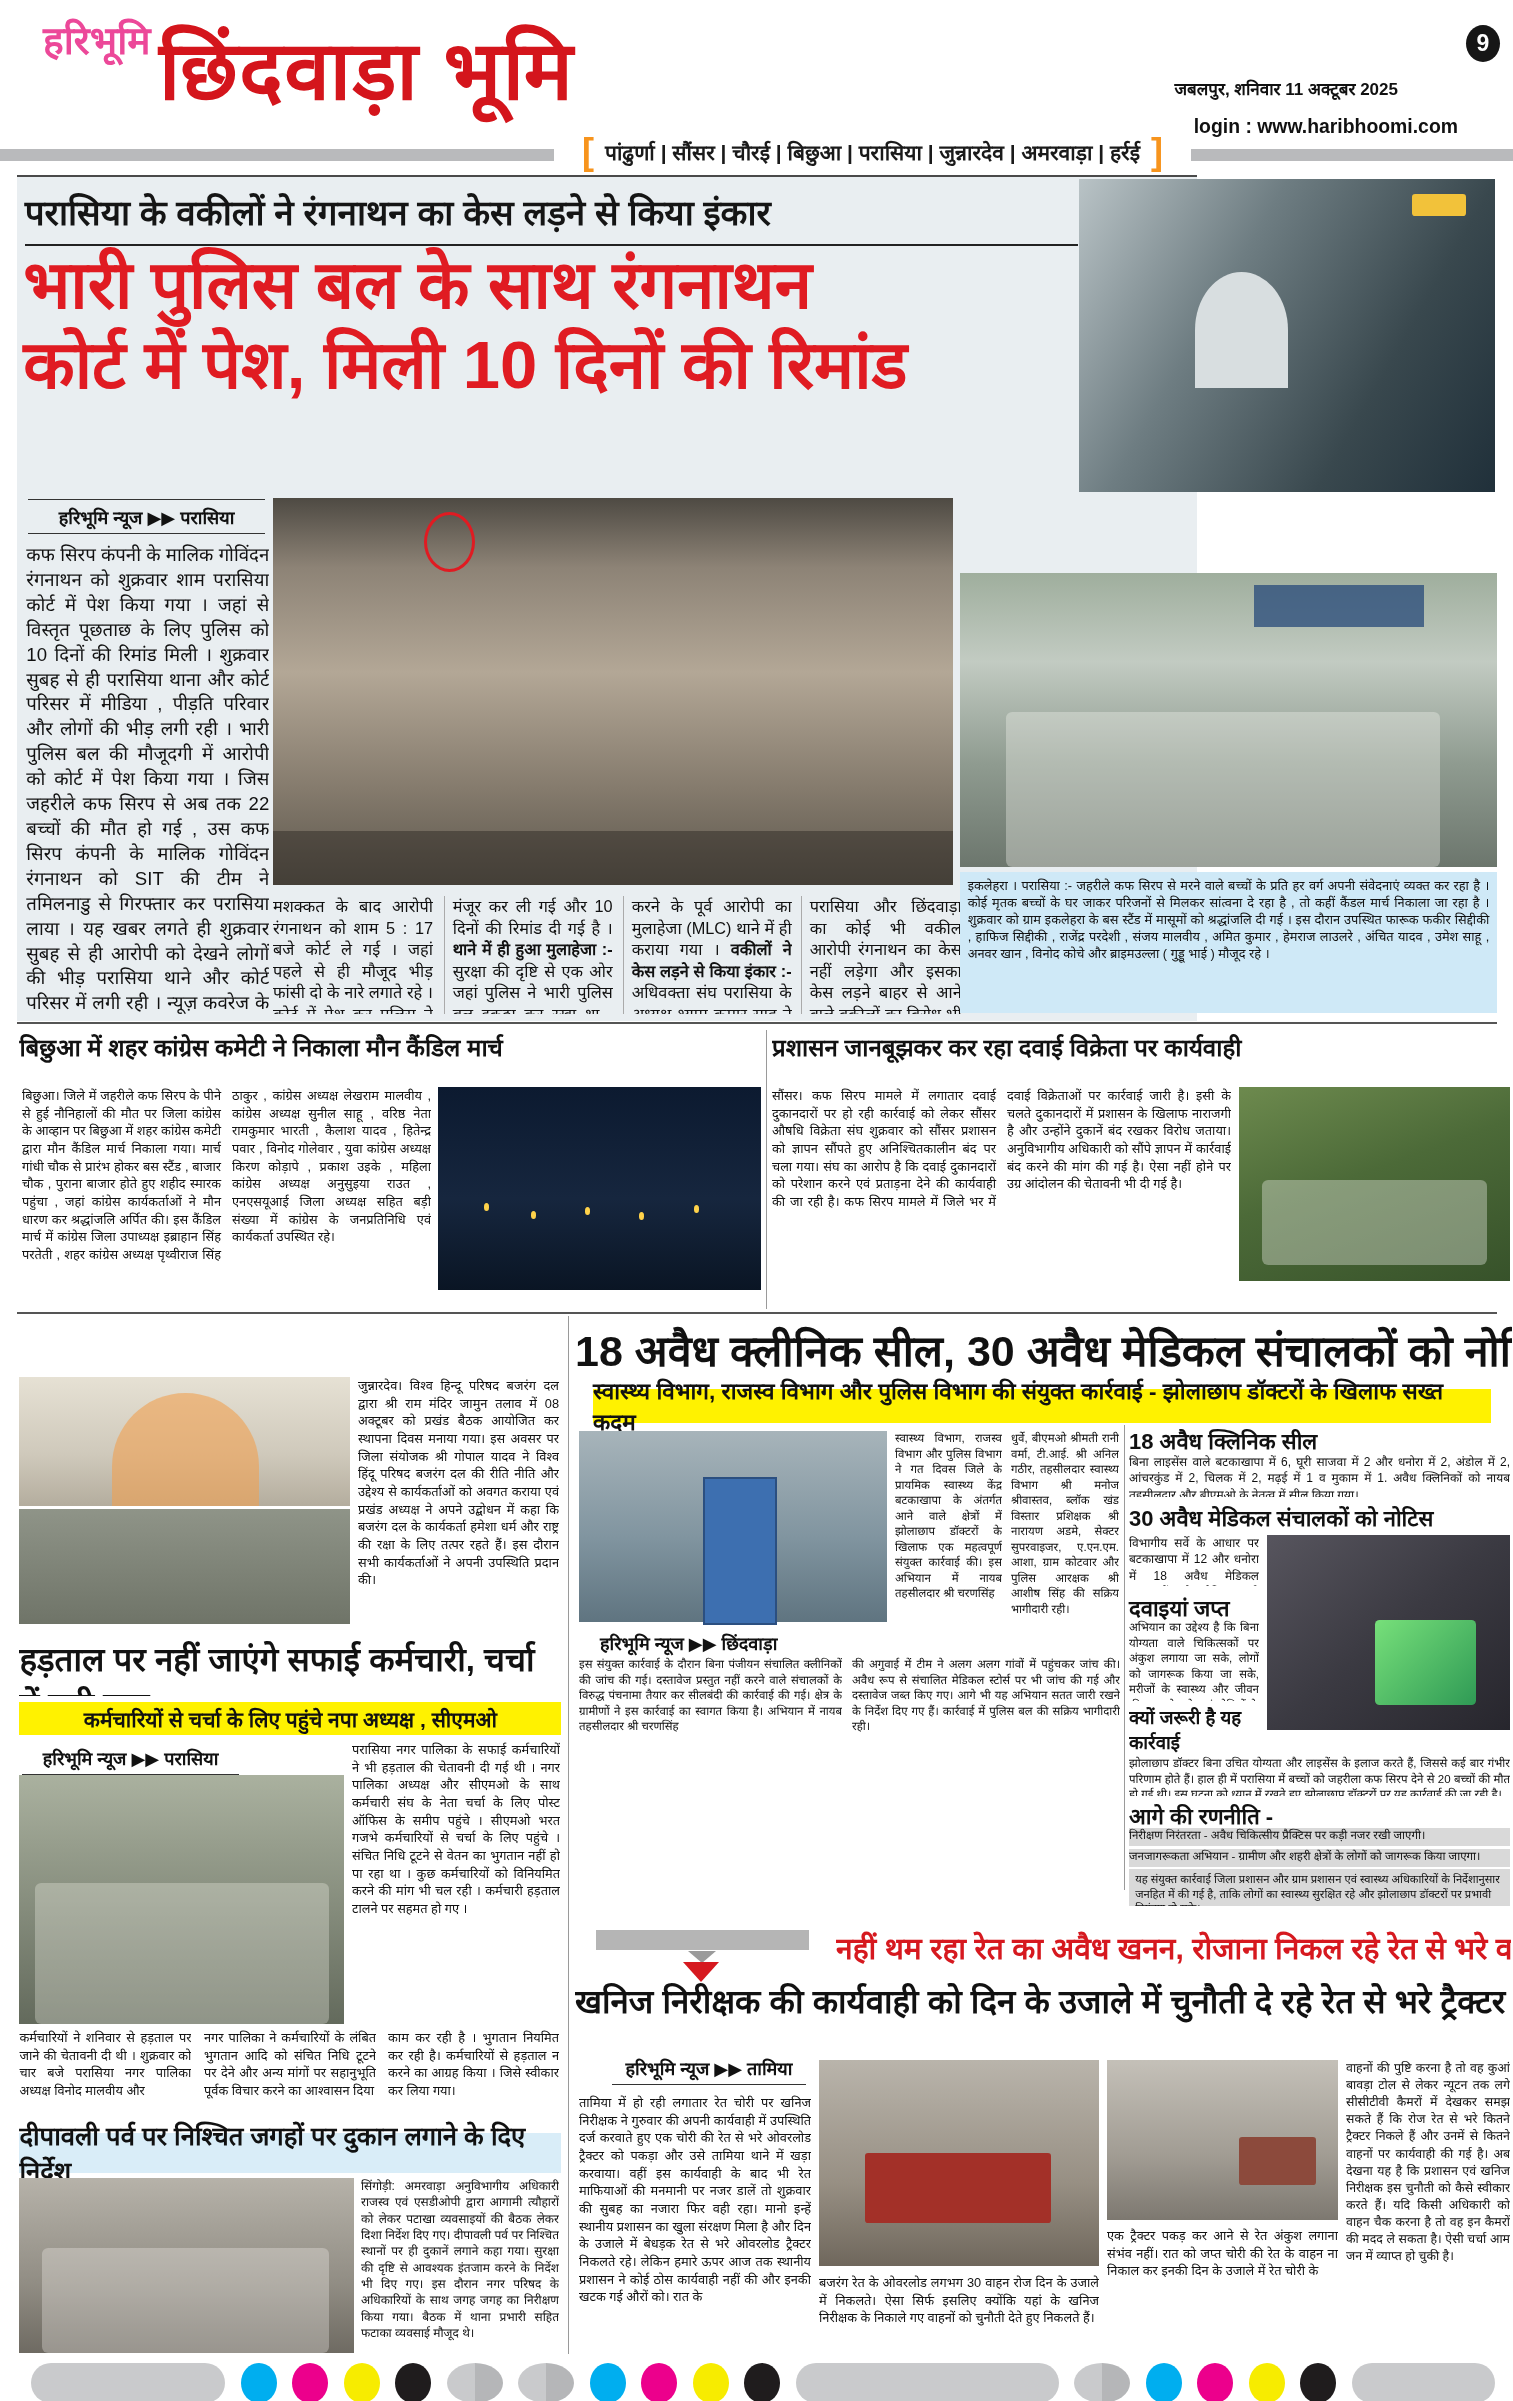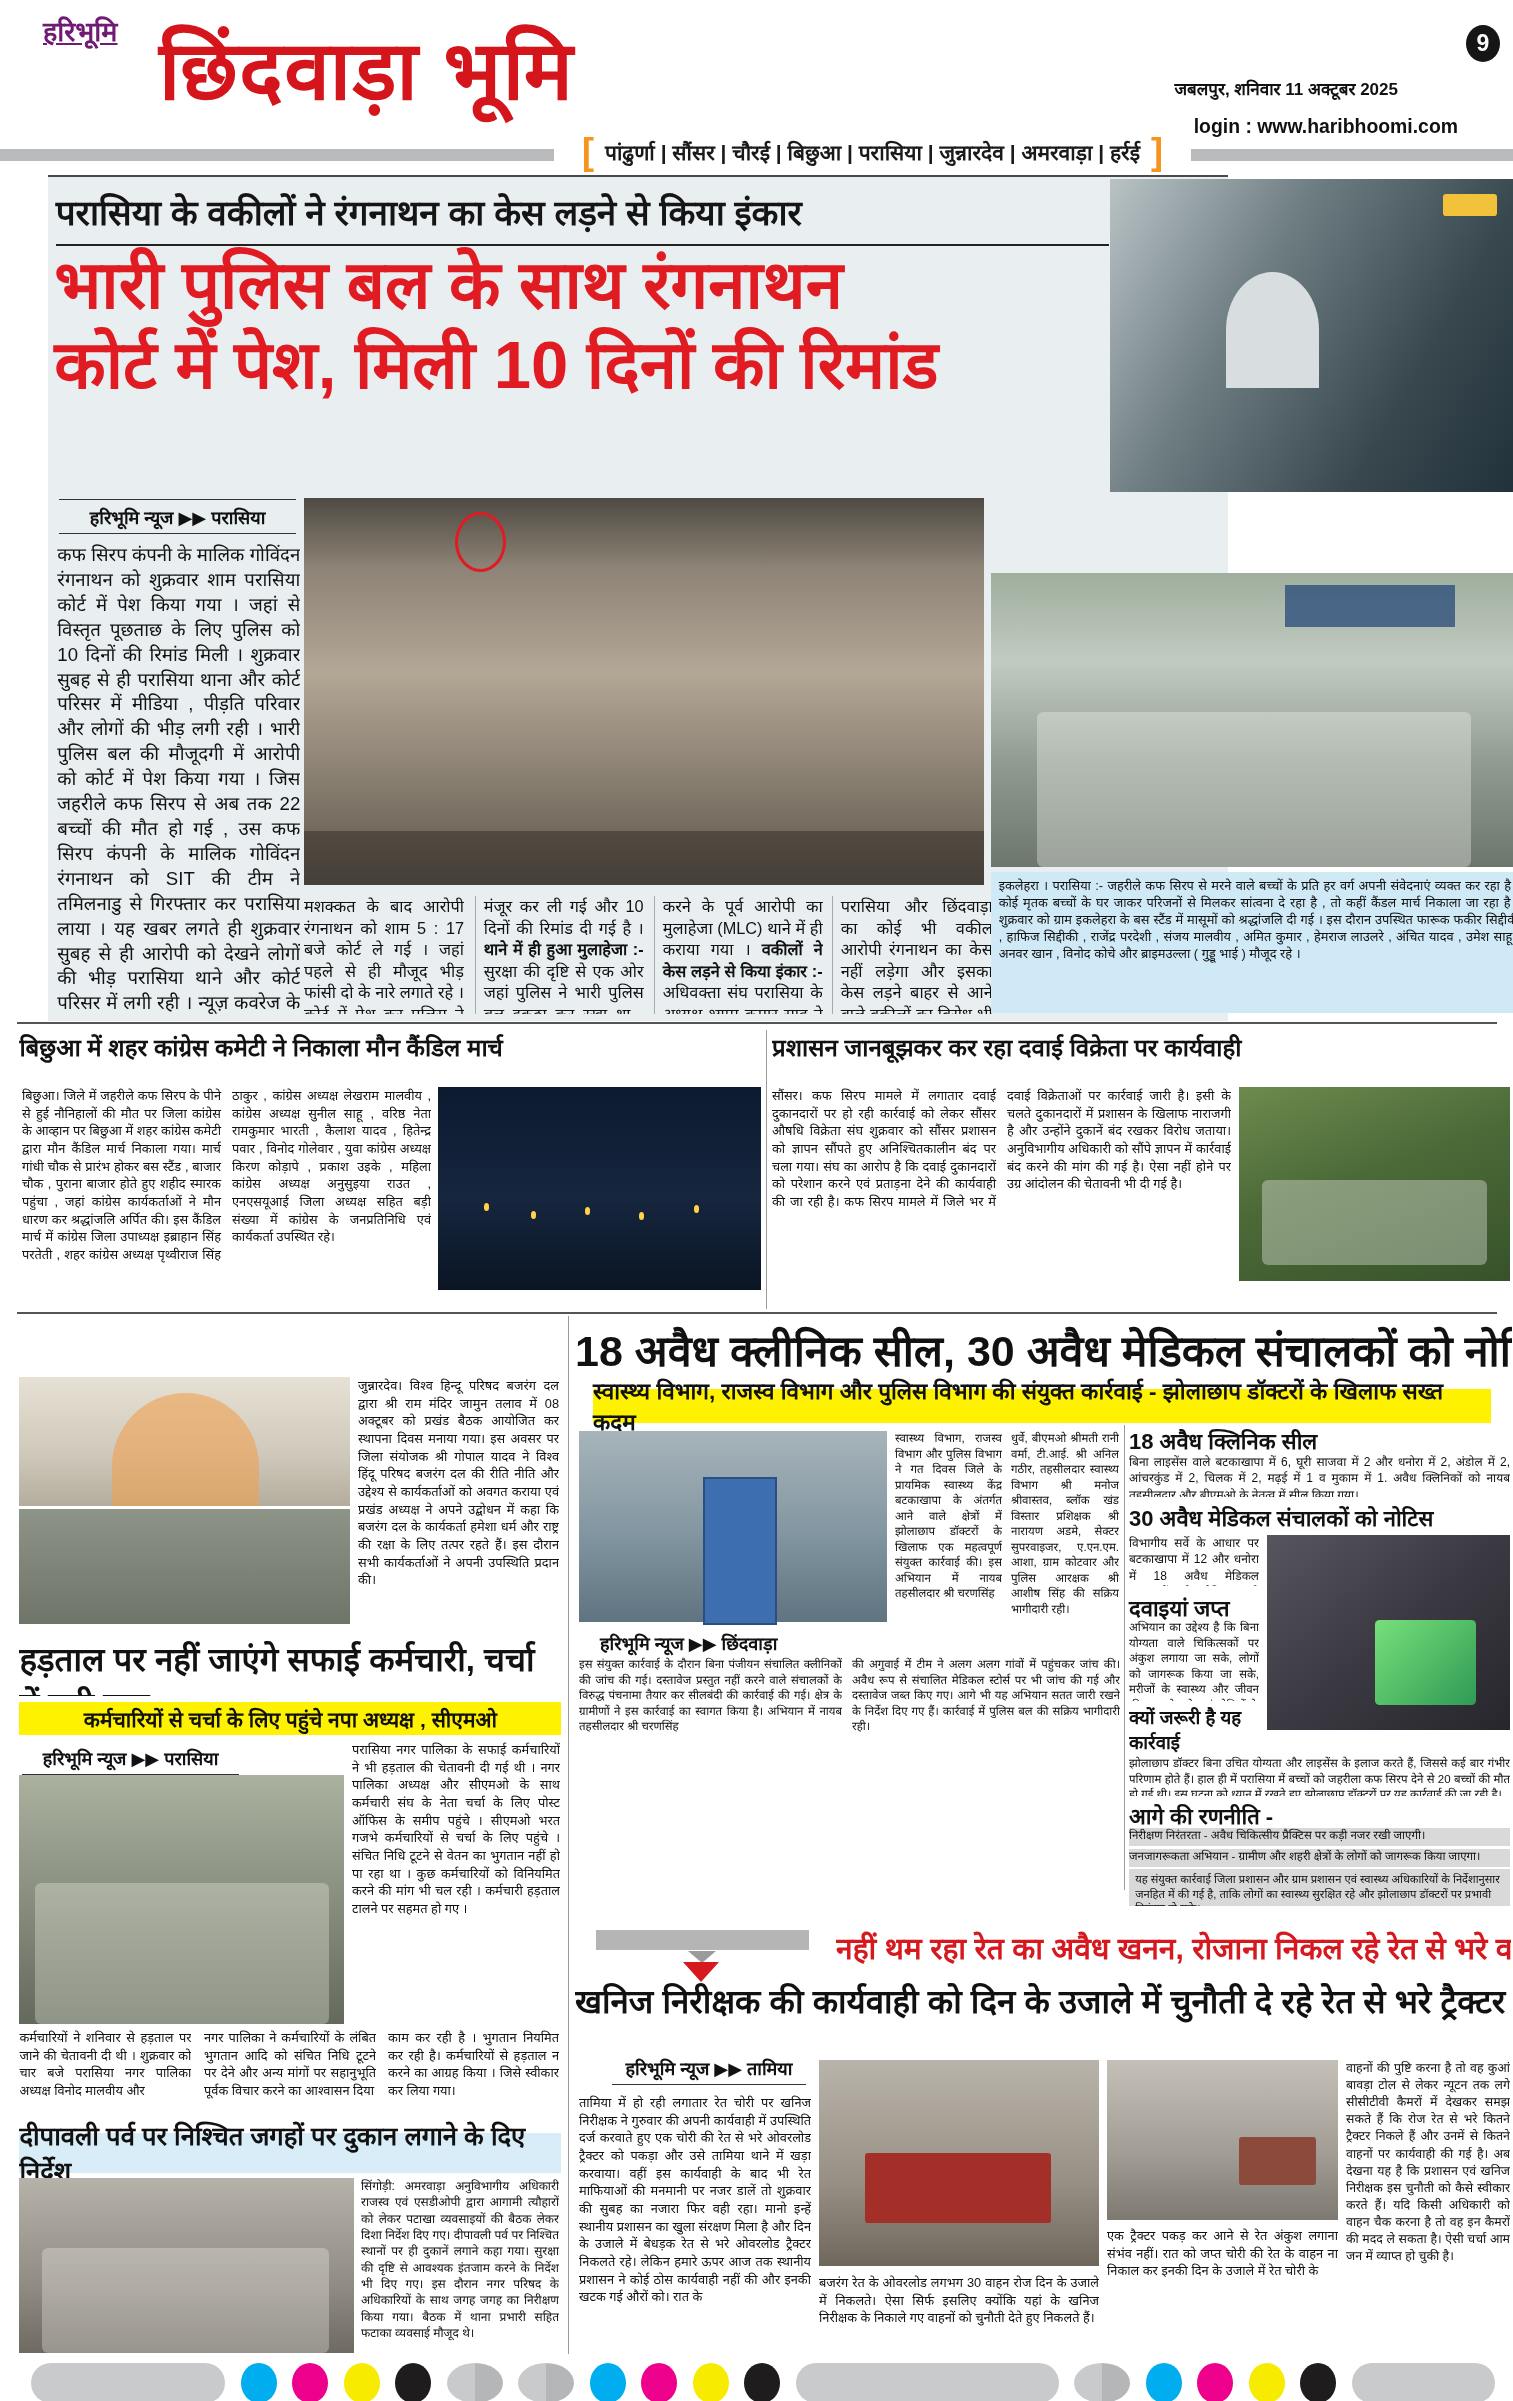--- a/index.html
+++ b/index.html
@@ -4,21 +4,21 @@
 <style>
   html,body{margin:0;padding:0;background:#ffffff;}
   .page{position:relative;width:1514px;height:2401px;background:#ffffff;overflow:hidden;
         font-family:"Liberation Sans","DejaVu Sans",sans-serif;color:#111;}
   .abs{position:absolute;}
   .bold{font-weight:bold;}
   .ctr{text-align:left;}
   .just{text-align:justify;}
   .clip{overflow:hidden;}
   
-  .logo{font-size:27px;font-weight:bold;color:#701a75;text-decoration:underline;}
+  .logo{font-size:39px;font-weight:bold;color:#ec4899;}
   .title{font-size:82px;font-weight:bold;color:#d4151c;letter-spacing:1.5px;}
   .pagenum{width:34px;height:37px;border-radius:50%;background:#161616;color:#fff;
            font-size:23px;font-weight:bold;display:flex;align-items:center;justify-content:center;}
   .dateline{font-size:17px;font-weight:bold;}
   .login{font-size:19.4px;font-weight:bold;}
   .navgray{background:#b9babc;height:12.4px;}
   .navbox{background:#ffffff;height:37px;display:flex;align-items:center;justify-content:center;gap:11px;}
   .navbrk{color:#f7941d;font-size:36px;font-weight:bold;line-height:31px;}
   .navtowns{font-size:21px;font-weight:bold;color:#1a1a1a;}
   
@@ -89,21 +89,21 @@
   <div class="abs pagenum" style="right:14px;top:25px;">9</div>
   <div class="abs dateline" style="right:116px;top:77px;">जबलपुर, शनिवार 11 अक्टूबर 2025</div>
   <div class="abs login" style="right:56px;top:115px;">login : www.haribhoomi.com</div>
   <div class="abs navgray" style="left:0;top:149px;width:1514px;"></div>
   <div class="abs navbox" style="left:554px;top:133px;width:637px;">
     <span class="navbrk">[</span>
     <span class="navtowns">पांढुर्णा | सौंसर | चौरई | बिछुआ | परासिया | जुन्नारदेव | अमरवाड़ा | हर्रई</span>
     <span class="navbrk">]</span>
   </div>
 
-  <div class="abs leadbg" style="left:17px;top:175px;width:1180px;height:844px;margin-left:31px;">
+  <div class="abs leadbg" style="left:17px;top:175px;width:1180px;height:844px;">
     <div class="abs kicker" style="left:7.7px;top:11px;width:1053px;">परासिया के वकीलों ने रंगनाथन का केस लड़ने से किया इंकार</div>
     <div class="abs mainhead" style="left:6.2px;top:68px;width:1065px;">
       <div>भारी पुलिस बल के साथ रंगनाथन</div>
       <div>कोर्ट में पेश, मिली 10 दिनों की रिमांड</div>
     </div>
     <div class="abs ph ph-bus" style="left:1062px;top:1.5px;width:416px;height:313px;">
       <div class="abs" style="left:333px;top:15.5px;width:54px;height:22px;background:#f2c23a;border-radius:3.1px;"></div>
       <div class="abs" style="left:116px;top:93px;width:93px;height:116px;background:#d8dee0;border-radius:50% 50% 0 0;"></div>
     </div>
     <div class="abs byline" style="left:11px;top:322px;width:237px;">

